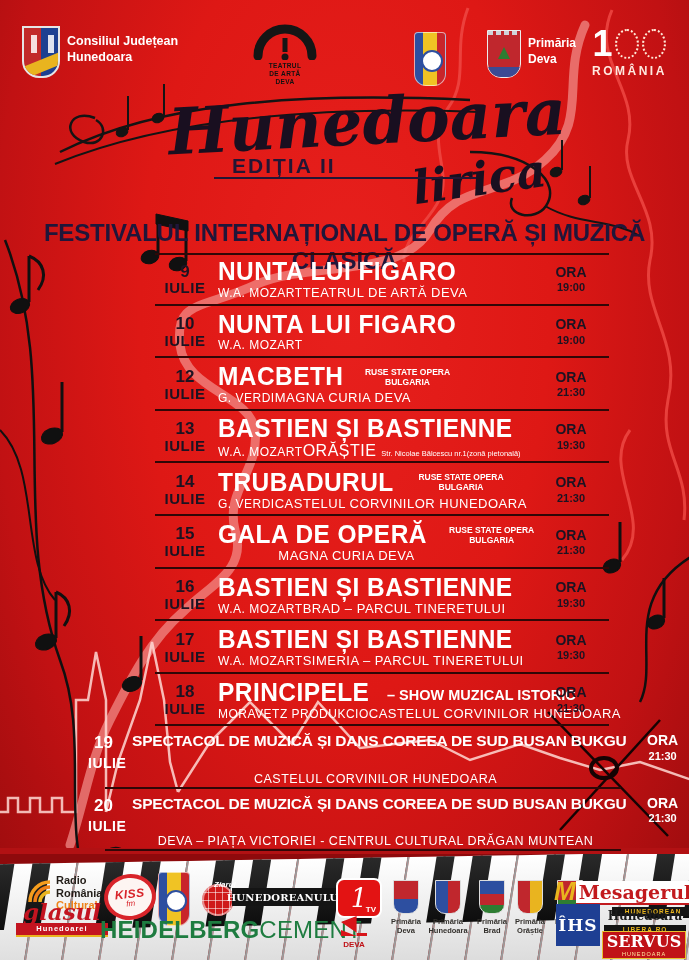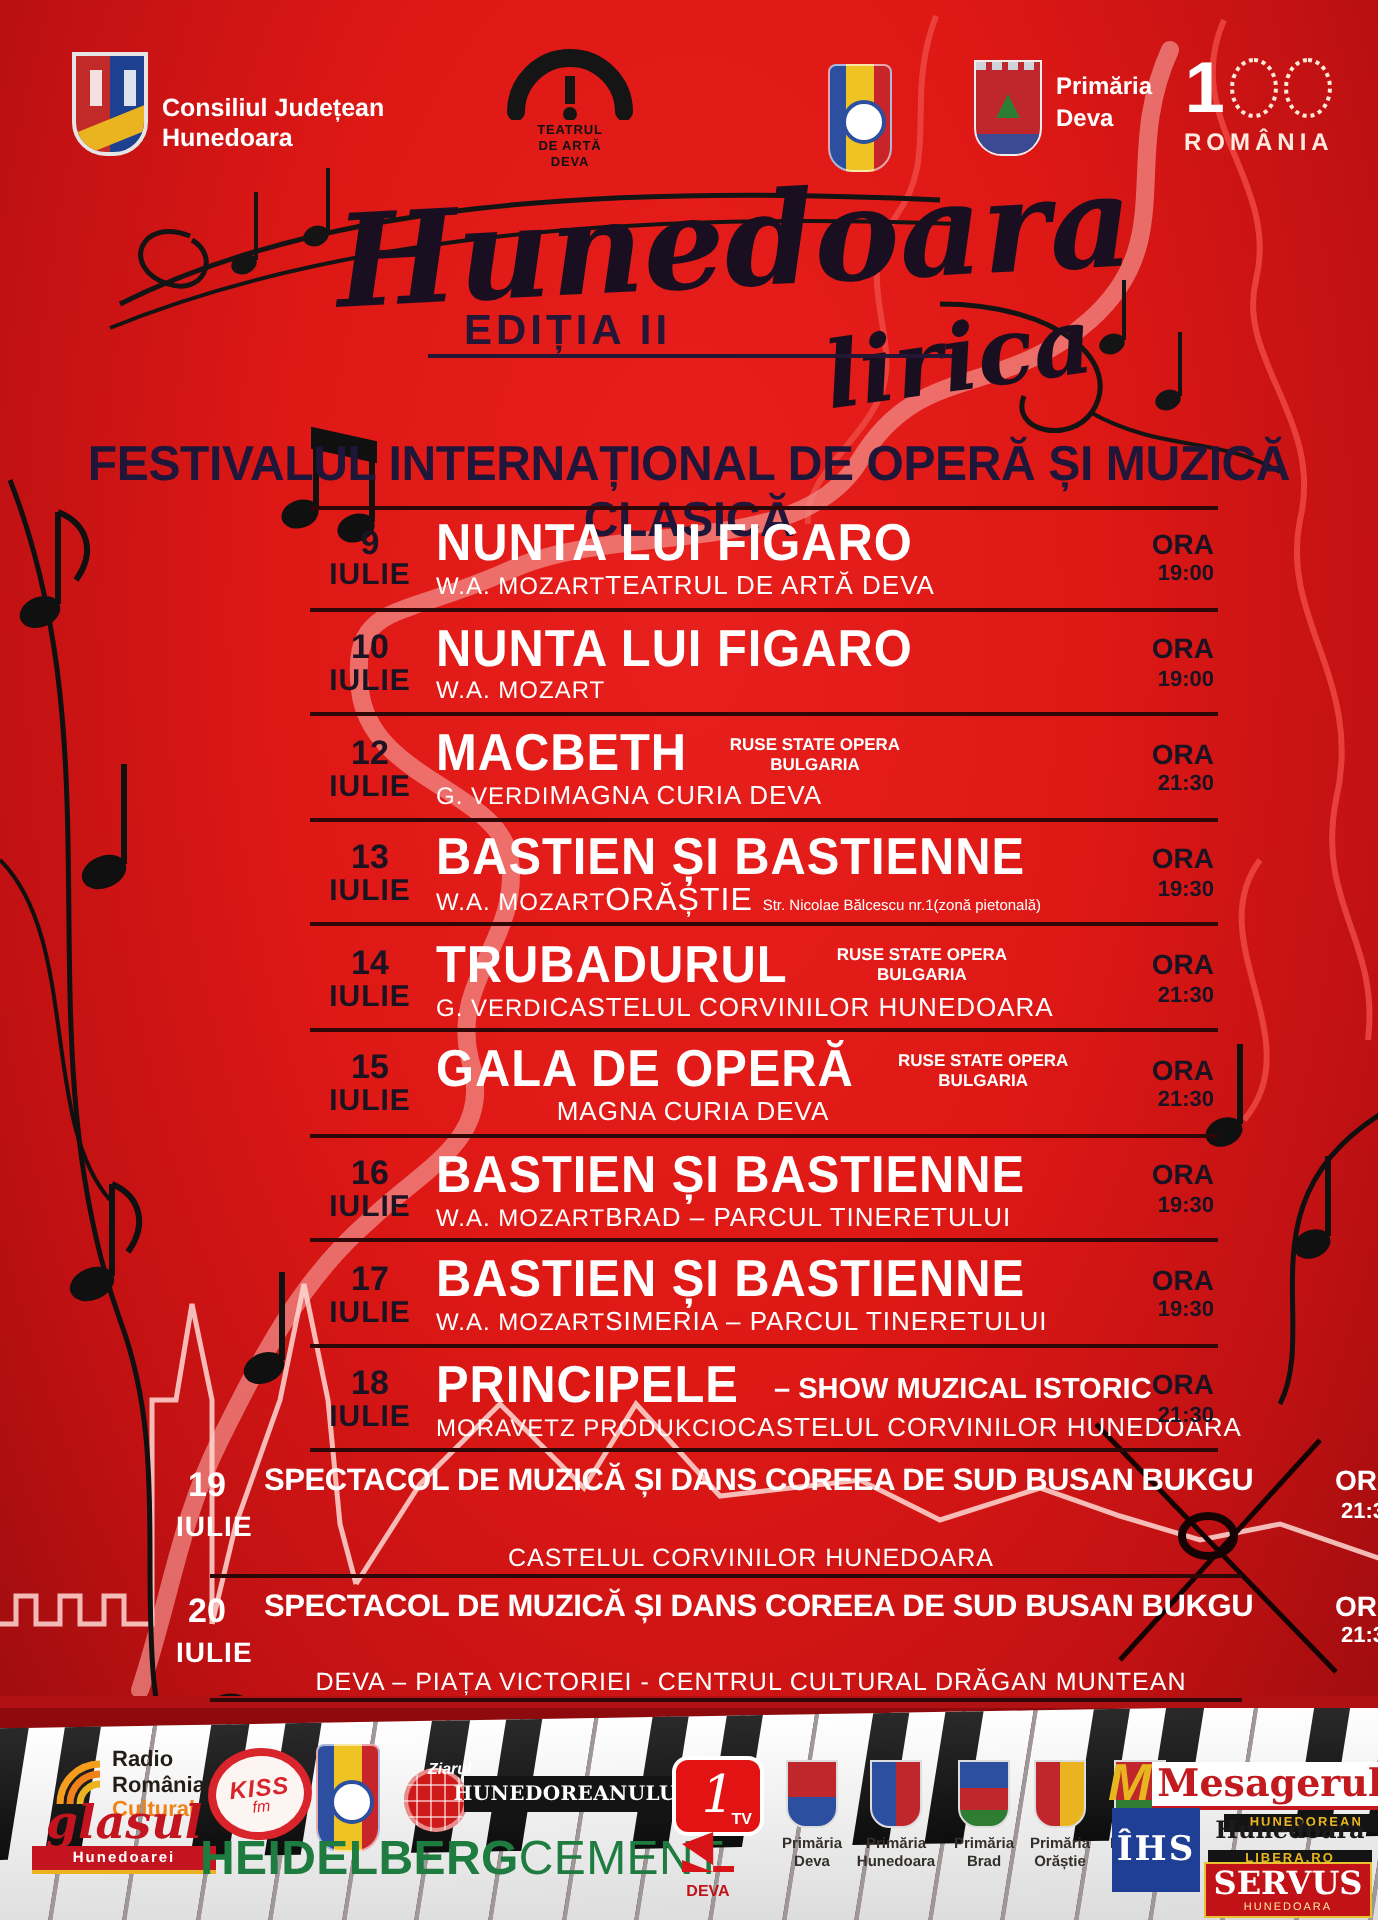--- a/index.html
+++ b/index.html
@@ -7,21 +7,21 @@
     position:relative;width:689px;height:960px;overflow:hidden;
     font-family:"Liberation Sans",sans-serif;
     background:radial-gradient(ellipse at 50% 32%, #e8201d 0%, #de1815 42%, #c11113 72%, #940b0d 100%);
   }
   .poster *{box-sizing:border-box;}
   svg.deco{position:absolute;inset:0;z-index:1;pointer-events:none;}
   .layer{position:absolute;inset:0;z-index:2;}
 
   
   .hdr-item{position:absolute;display:flex;align-items:flex-start;gap:7px;color:#fff;}
-  .cj{left:36px;top:26px;align-items:flex-end;}
+  .cj{left:22px;top:26px;}
   .cj .shield{width:38px;height:52px;border:2px solid #e5e5e5;border-radius:0 0 17px 17px;
     background:linear-gradient(90deg,#c22a2a 0 50%,#1d4091 50% 100%);position:relative;overflow:hidden;}
   .cj .shield i{position:absolute;bottom:4px;left:-6px;width:46px;height:12px;background:#e9b41f;transform:rotate(-22deg);}
   .cj .shield b{position:absolute;top:7px;width:6px;height:18px;background:#fff;opacity:.85;}
   .cj .shield b.f1{left:7px}.cj .shield b.f2{left:24px}
   .cj .txt{font-size:12.5px;font-weight:bold;line-height:1.25;padding-top:8px;}
   .teatru{left:252px;top:22px;flex-direction:column;align-items:center;gap:2px;}
   .teatru svg{display:block;}
   .teatru .txt{color:#111;font-size:6.5px;font-weight:bold;text-align:center;line-height:1.2;letter-spacing:.4px;}
   .emblem,.emblem2{width:32px;height:54px;border-radius:4px 4px 12px 12px;
@@ -70,21 +70,21 @@
   .ev-line1{display:flex;align-items:flex-end;gap:8px;}
   .ev-title{font-size:26px;font-weight:bold;letter-spacing:.5px;line-height:1;white-space:nowrap;transform:scaleX(.94);transform-origin:left;}
   .ev-note-stacked{font-size:8.5px;font-weight:bold;line-height:1.2;text-align:center;max-width:96px;margin-bottom:2px;}
   .ev-note-inline{font-size:14.5px;font-weight:bold;margin-bottom:2px;white-space:nowrap;}
   .ev-line2{display:flex;justify-content:flex-start;align-items:baseline;font-size:12px;margin-top:1px;}
   .ev-composer{letter-spacing:.5px;white-space:nowrap;}
   .ev-venue{font-size:13px;letter-spacing:.5px;text-align:right;white-space:nowrap;}
   .ev-venue .vnote{font-size:7.5px;letter-spacing:0;}
   .ev-venue.big{font-size:16px;font-weight:normal;}
   .no-comp .ev-venue{margin:0 auto;padding-right:60px;}
-  .ev-time{flex:0 0 72px;text-align:right;color:#1c1322;font-weight:bold;line-height:1.25;}
+  .ev-time{flex:0 0 72px;text-align:center;color:#1c1322;font-weight:bold;line-height:1.25;}
   .ev-time .ora{font-size:14px;display:block;}.ev-time .hm{font-size:11px;display:block;}
   .wide .ev-time{color:#fff;}
   .ev-wide-main{flex:1;min-width:0;}
   .ev-title-wide{font-size:15.5px;font-weight:bold;letter-spacing:-.2px;white-space:nowrap;display:block;}
   .ev-venue-wide{font-size:12.5px;letter-spacing:.5px;text-align:center;margin-top:8px;}
 
   
   .piano-wrap{position:absolute;left:0;right:0;bottom:0;height:112px;z-index:2;overflow:hidden;
     background:#8e0a0c;border-top:6px solid #b21113;}
   .piano{position:absolute;left:-40px;right:-40px;top:4px;bottom:-16px;transform:skewX(-10deg) rotate(-1deg);

